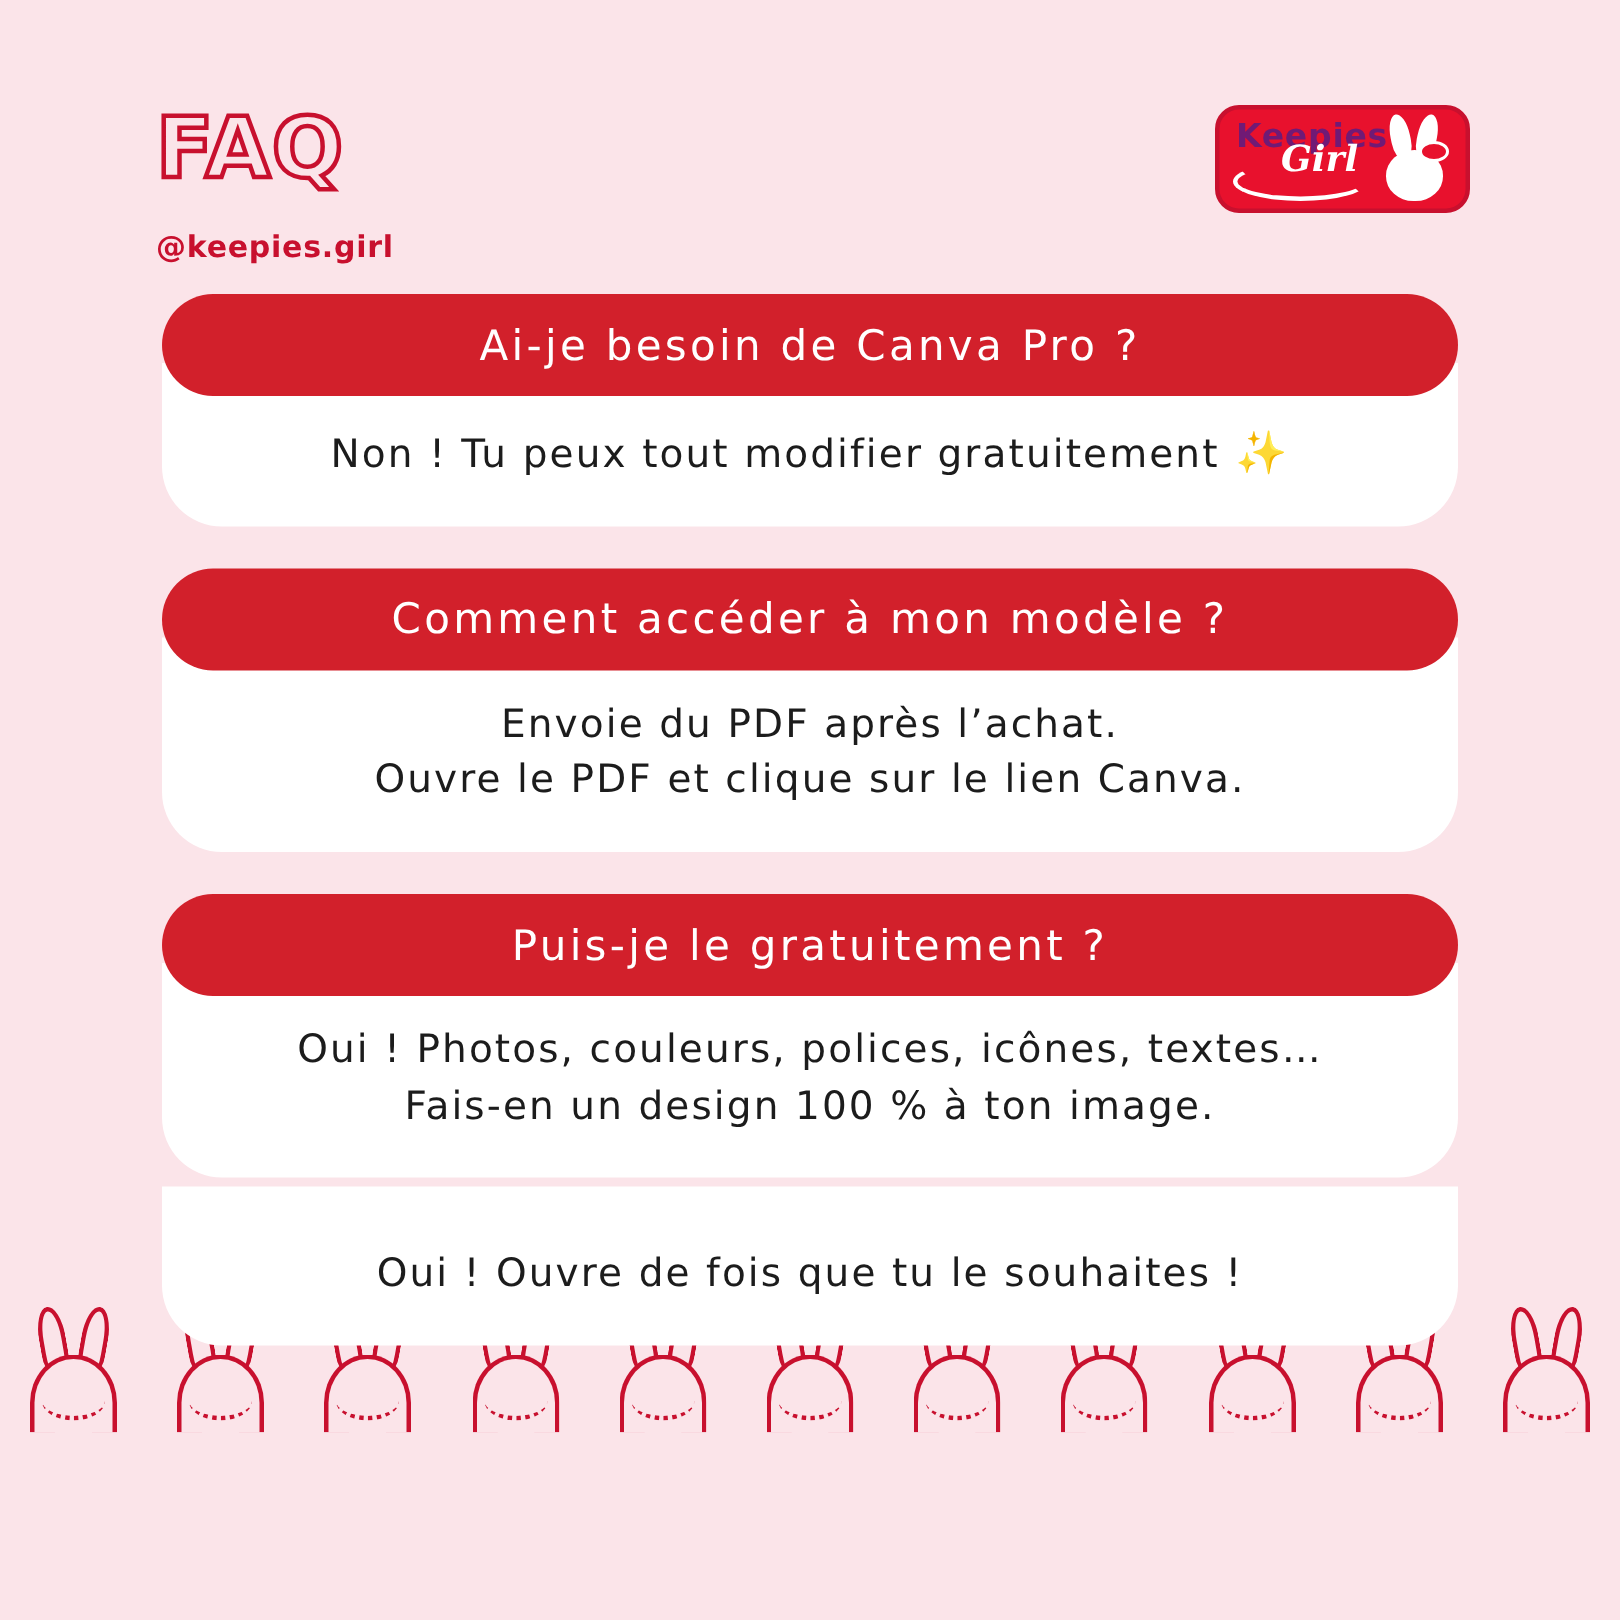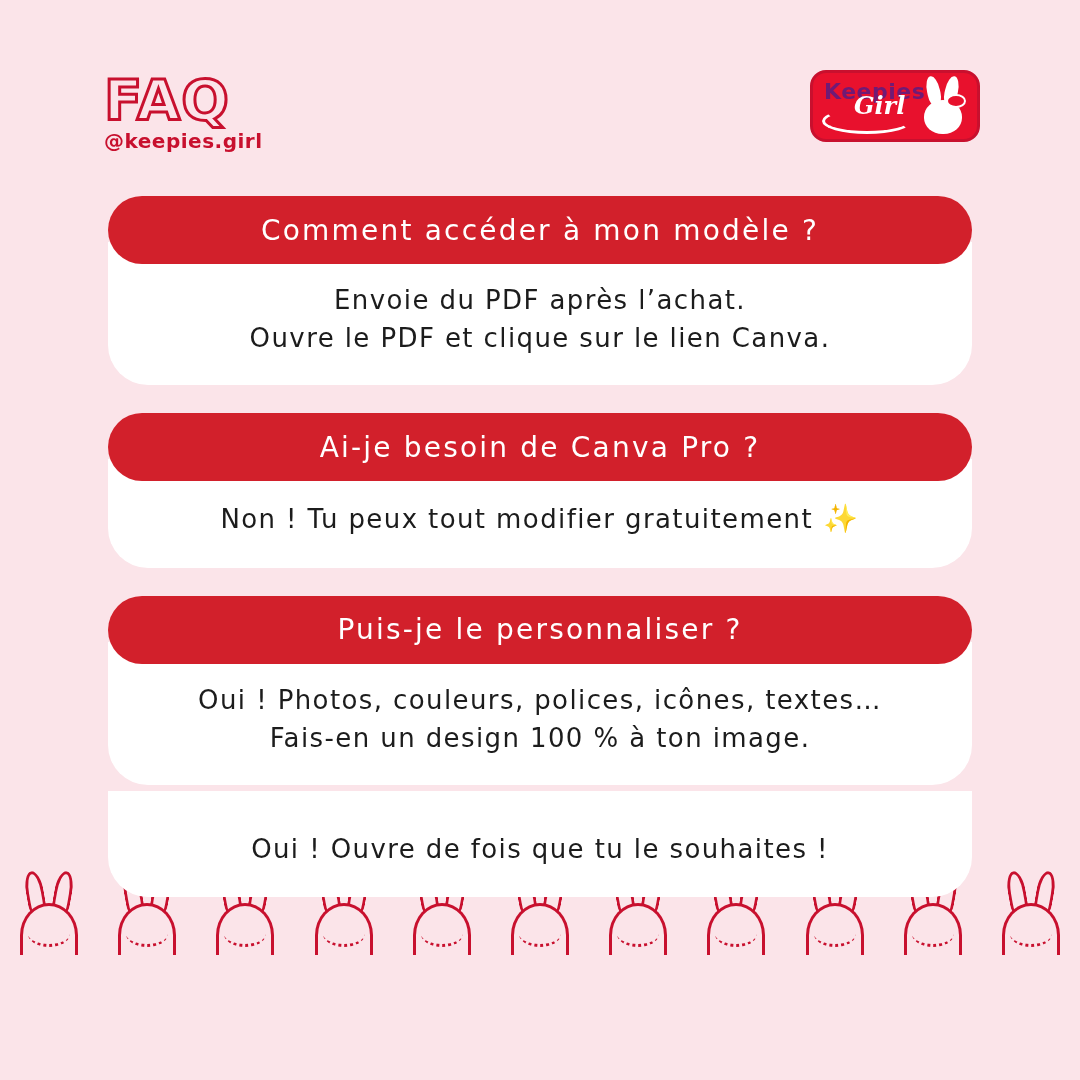--- a/index.html
+++ b/index.html
@@ -43,21 +43,21 @@
     font-family: "DejaVu Sans", sans-serif;
     font-size: 56px;
     font-weight: bold;
     letter-spacing: 1px;
     color: #fbe4e9;
     -webkit-text-stroke: 3px #c8102e;
     line-height: 1;
   }
 
   .faq-handle {
-    margin-top: 1px;
+    margin-top: 24px;
     font-family: "DejaVu Sans", sans-serif;
     font-size: 20px;
     font-weight: bold;
     color: #c8102e;
     letter-spacing: 0.5px;
   }
 
   
   .logo {
     position: absolute;
@@ -265,36 +265,36 @@
         <span class="ear right"></span>
         <span class="bunny-body"></span>
         <span class="bow"></span>
       </div>
     </div>
   </div>
 
   <div class="faq-list">
 
     <div class="faq-item">
+      <div class="faq-question">Ai-je besoin de Canva Pro ?</div>
+      <div class="faq-answer">
+        <span class="line">Non ! Tu peux tout modifier gratuitement<span class="sparkle"> ✨</span></span>
+      </div>
+    </div>
+
+    <div class="faq-item">
       <div class="faq-question">Comment accéder à mon modèle ?</div>
       <div class="faq-answer">
         <span class="line">Envoie du PDF après l’achat.</span>
         <span class="line">Ouvre le PDF et clique sur le lien Canva.</span>
       </div>
     </div>
 
     <div class="faq-item">
-      <div class="faq-question">Ai-je besoin de Canva Pro ?</div>
-      <div class="faq-answer">
-        <span class="line">Non ! Tu peux tout modifier gratuitement<span class="sparkle"> ✨</span></span>
-      </div>
-    </div>
-
-    <div class="faq-item">
-      <div class="faq-question">Puis-je le personnaliser ?</div>
+      <div class="faq-question">Puis-je le gratuitement ?</div>
       <div class="faq-answer">
         <span class="line">Oui ! Photos, couleurs, polices, icônes, textes…</span>
         <span class="line">Fais-en un design 100 % à ton image.</span>
       </div>
     </div>
 
     <div class="faq-item">
       <div class="faq-answer">
         <span class="line">Oui ! Ouvre de fois que tu le souhaites !</span>
       </div>

